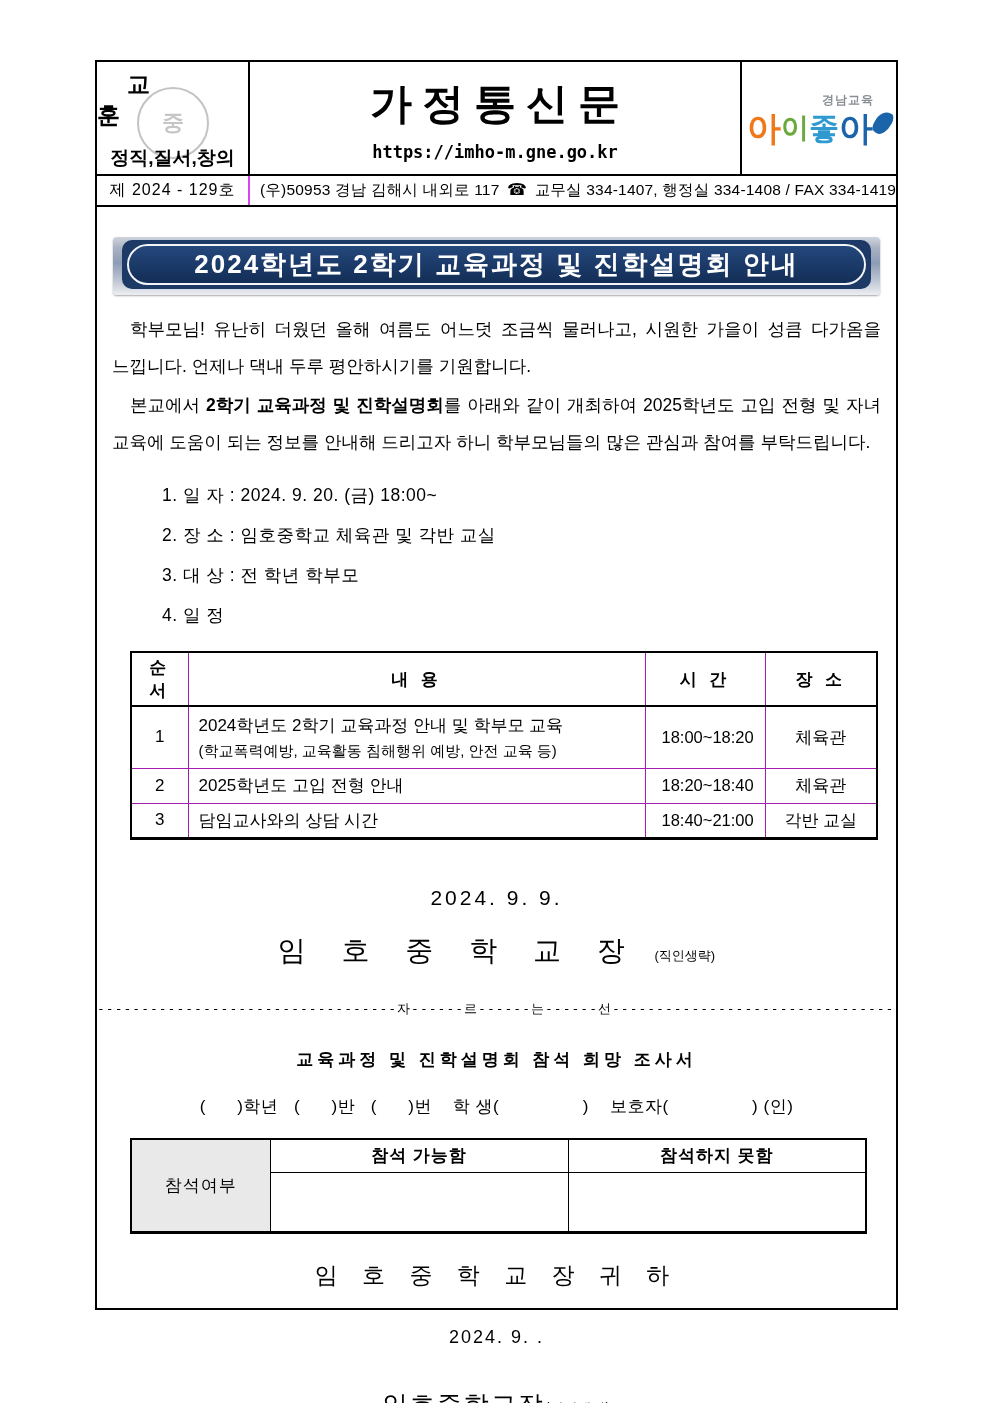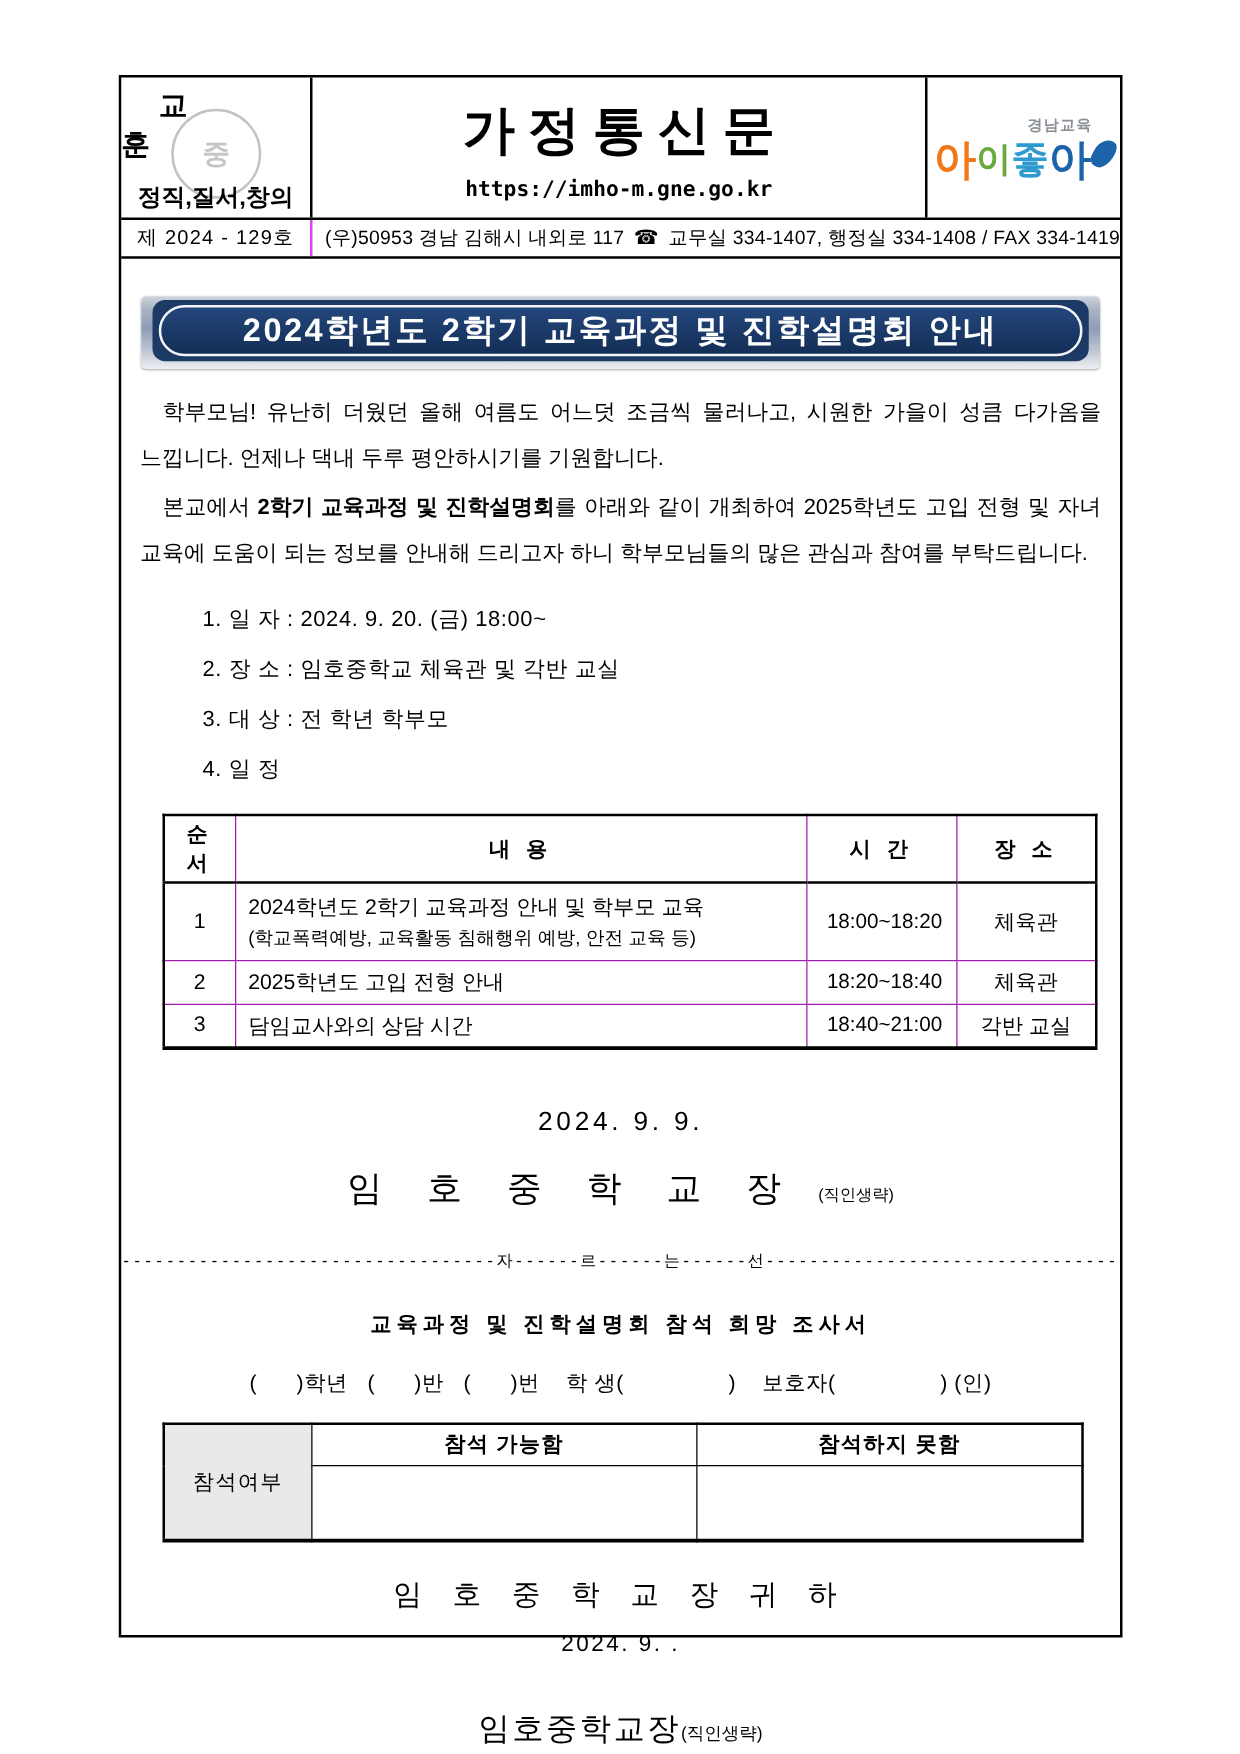--- a/index.html
+++ b/index.html
@@ -74,25 +74,25 @@
   .sign-principal { margin-top:22px; text-align:center; font-size:28px; letter-spacing:14px; }
   .sign-seal-note { font-size:13px; letter-spacing:0; margin-left:-6px; }
   
   .cutline { margin-top:30px; text-align:center; font-family:"DejaVu Sans Mono","Liberation Mono",monospace;
              font-size:13px; white-space:nowrap; overflow:hidden; letter-spacing:1px; color:#000; }
   
   .form-title { margin-top:30px; text-align:center; font-size:17px; font-weight:bold; letter-spacing:4px; }
   .fill-line { margin-top:24px; padding:0 30px; font-size:17px; white-space:pre; text-align:center; letter-spacing:0.5px; }
   .attend { margin:20px 33px 0; width:737px; border:2px solid #000; border-bottom:3px solid #000; table-layout:fixed; }
   .attend th, .attend td { border:1px solid #000; text-align:center; vertical-align:middle; }
-  .attend .lbl { width:118px; background:#e9e9e9; font-size:17px; font-weight:500; letter-spacing:1px; }
+  .attend .lbl { width:139px; background:#e9e9e9; font-size:17px; font-weight:500; letter-spacing:1px; }
   .attend .opt { font-size:17px; font-weight:bold; height:34px; letter-spacing:1px; }
   .attend .blank { height:60px; background:#fff; }
   .recipient { margin-top:26px; text-align:center; font-size:23px; letter-spacing:9px; font-weight:500; }
-  .form-date { margin-top:14px; text-align:center; font-size:18px; letter-spacing:2px; }
+  .form-date { margin-top:36px; text-align:center; font-size:18px; letter-spacing:2px; }
   .bottom-principal { margin-top:40px; text-align:center; font-size:25px; letter-spacing:2px; font-weight:400; }
   .bottom-seal-note { font-size:14px; letter-spacing:0; }
 </style>
 </head>
 <body>
 
 <div class="doc">
 
   <div class="hdr">
     <div class="hdr-cell motto-box">

